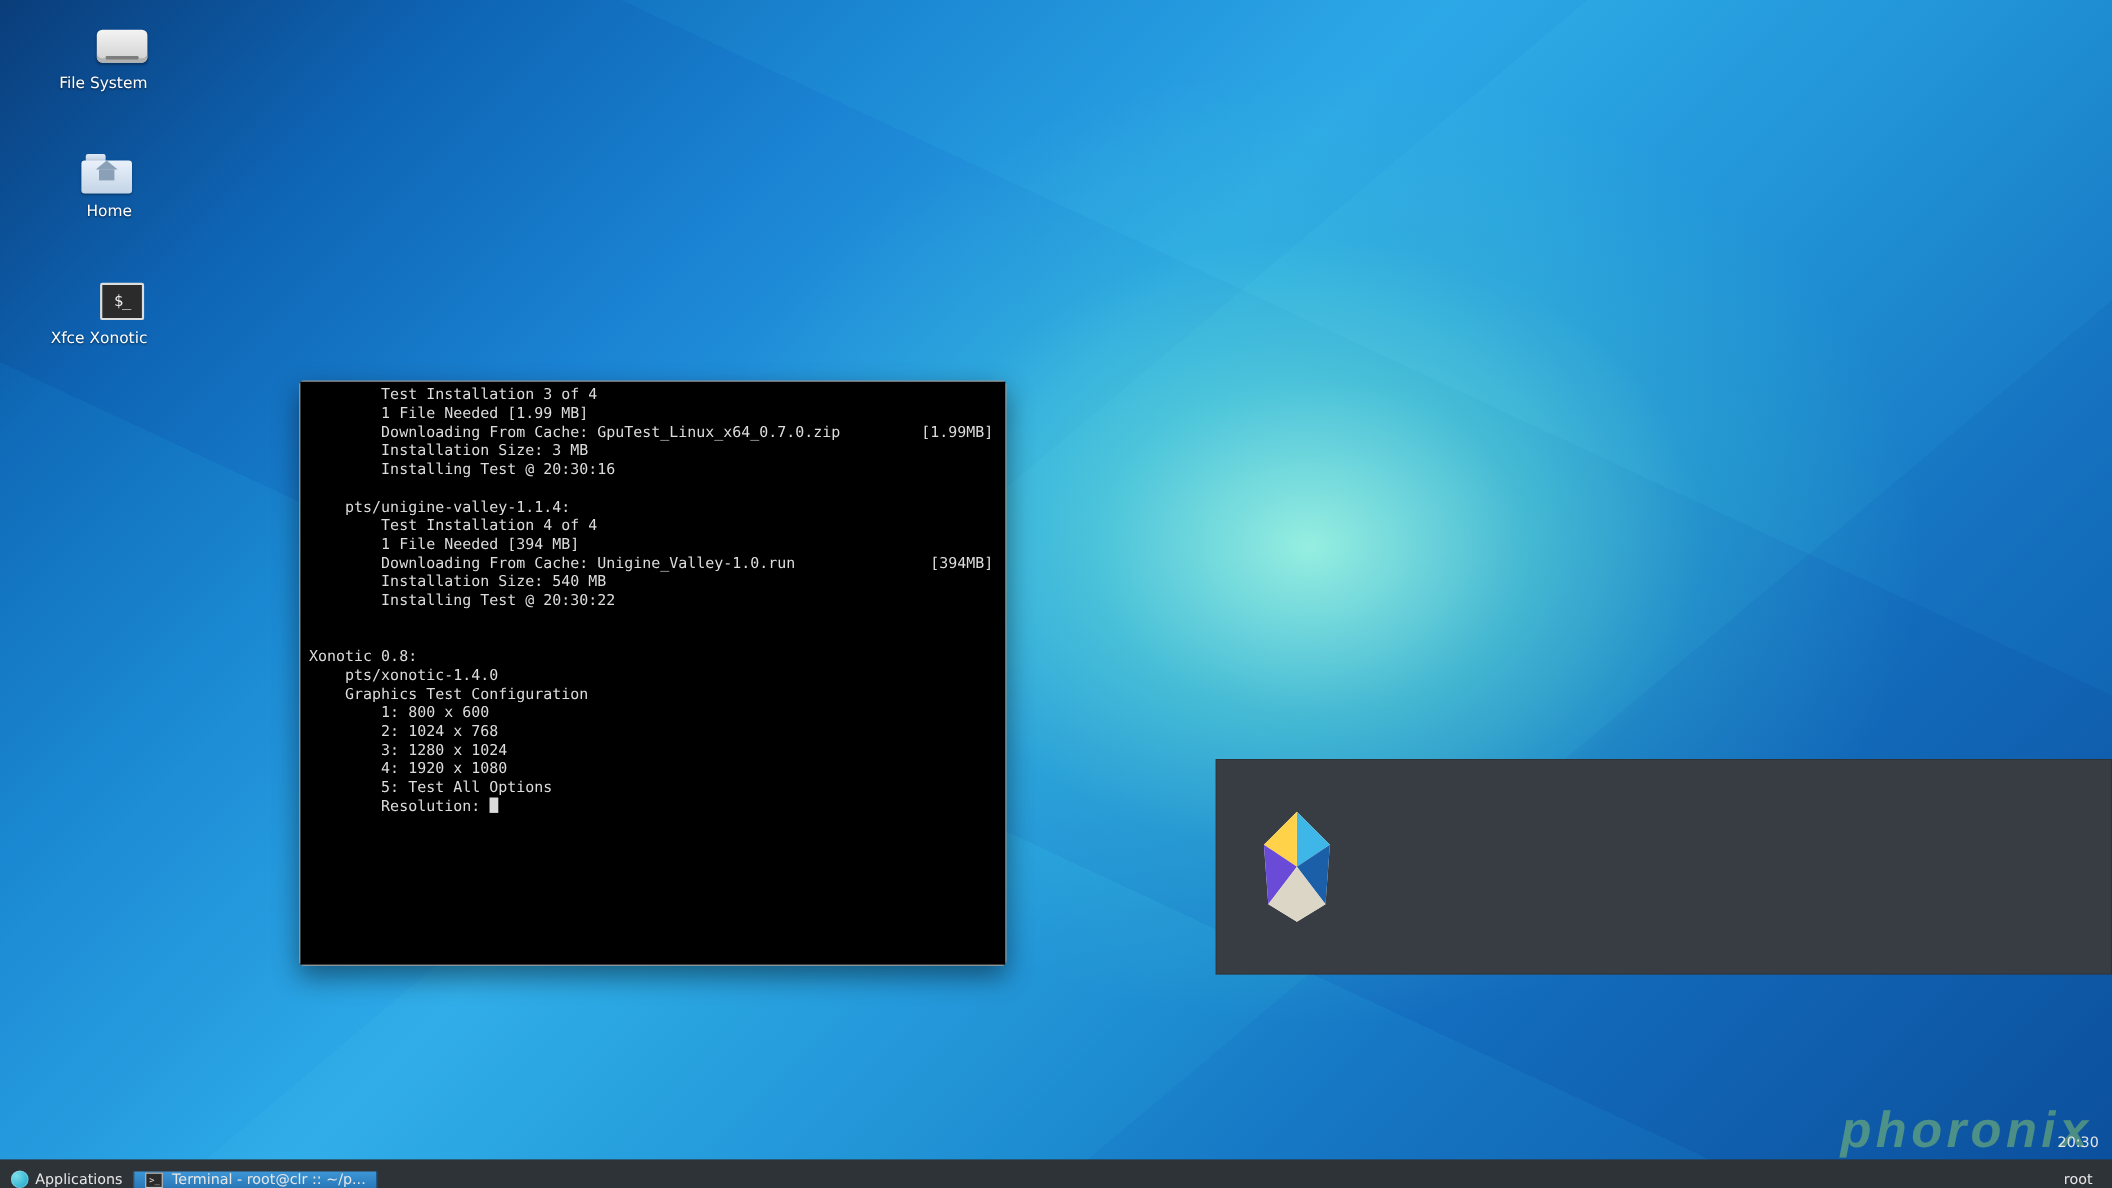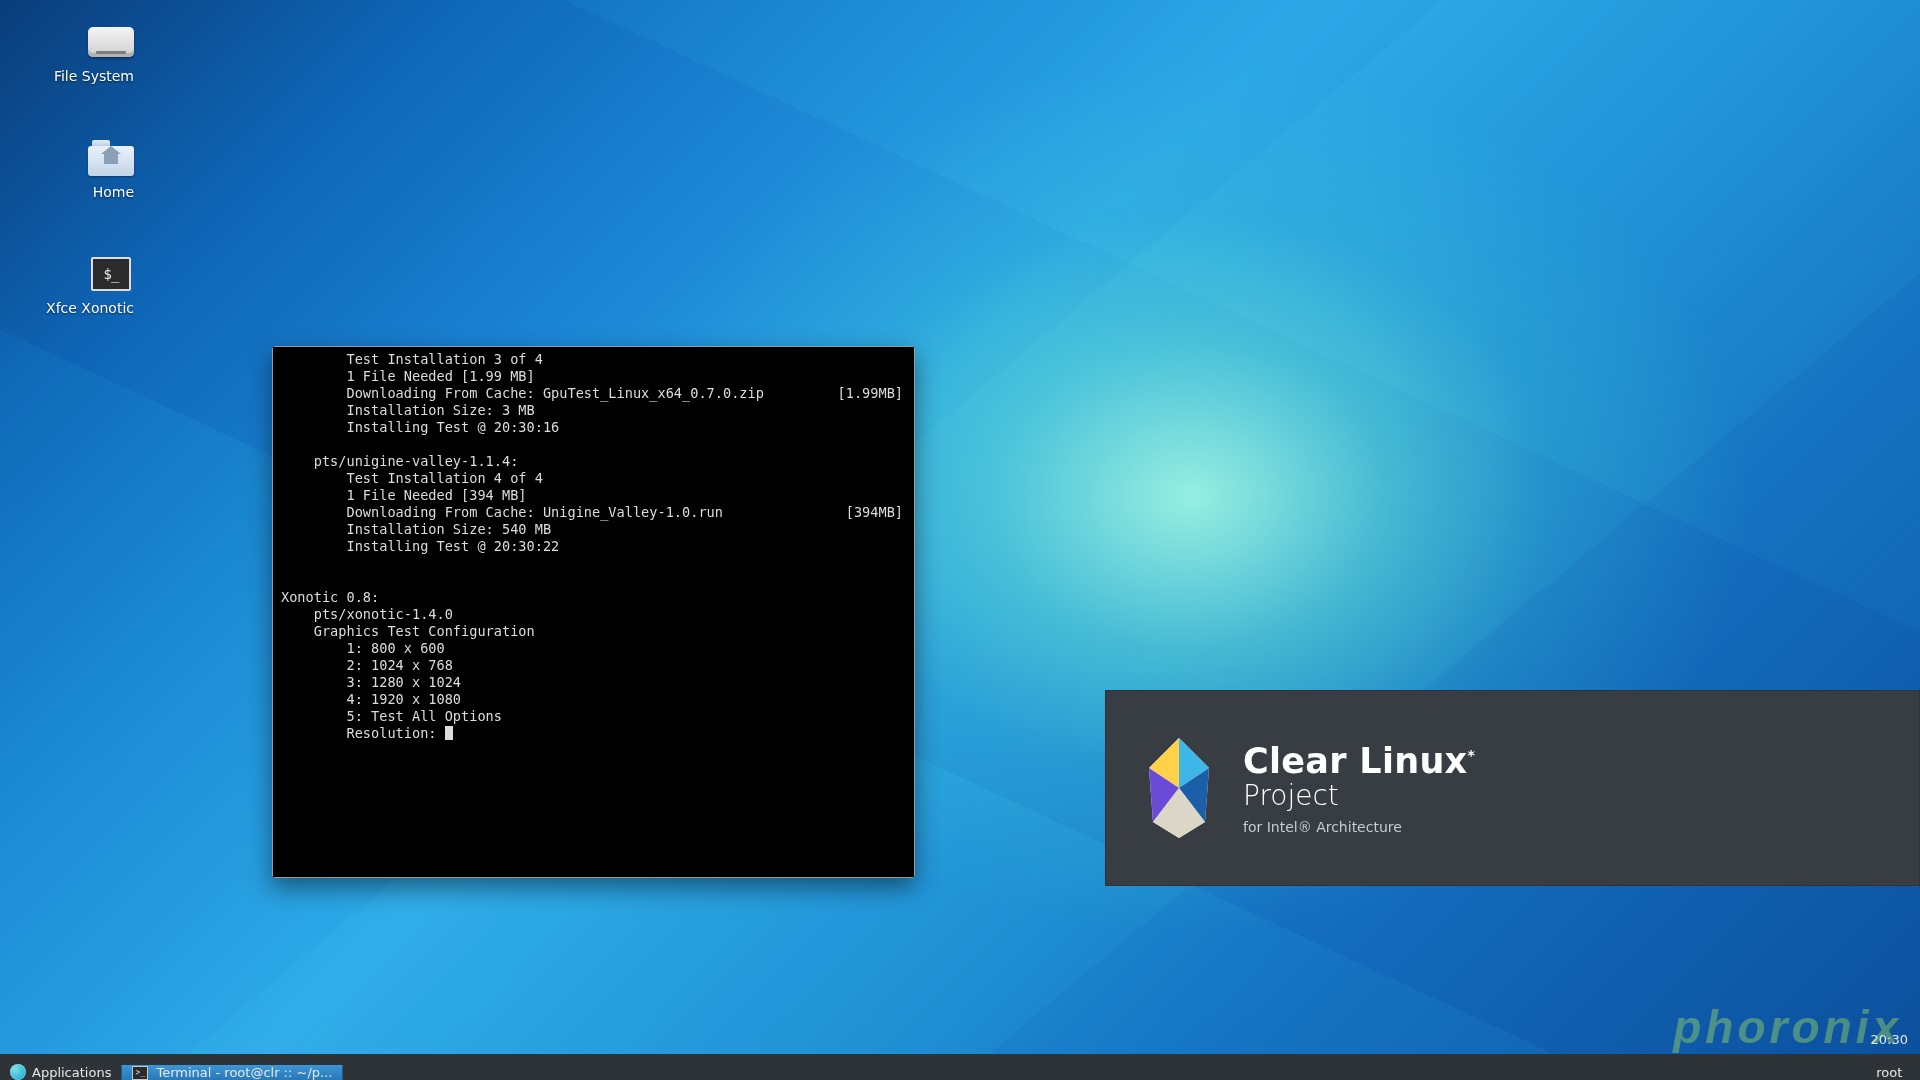--- a/index.html
+++ b/index.html
@@ -101,21 +101,21 @@
 <div class="facet a"></div>
 <div class="facet b"></div>
 
 <div class="desktop-icon" style="left:14px; top:22px;">
   <div class="pic">
       <div class="drive"></div>
     </div>
   <div class="label">File System</div>
 </div>
 
-<div class="desktop-icon" style="left:14px; top:138px;">
+<div class="desktop-icon" style="left:0; top:138px;">
   <div class="pic">
     <div class="folder">
       <div class="tab"></div>
         <div class="body"></div>
         <div class="house"></div>
     </div>
   </div>
   <div class="label">Home</div>
 </div>
 
@@ -157,27 +157,20 @@
   <div class="cl-logo">
     <svg viewBox="0 0 68 104">
       <polygon points="34,2 64,32 60,86 34,102 8,86 4,32" fill="#f6f3ea"></polygon>
       <polygon points="34,2 64,32 34,52" fill="#3fb6e8"></polygon>
       <polygon points="34,2 4,32 34,52" fill="#ffd24a"></polygon>
       <polygon points="4,32 34,52 8,86" fill="#6a4bd8"></polygon>
       <polygon points="64,32 34,52 60,86" fill="#1a5fa8"></polygon>
       <polygon points="34,52 60,86 34,102 8,86" fill="#dcd6c7"></polygon>
     </svg>
   </div>
-  <div class="cl-text">
-    <div class="l1">
-      <span>Clear Linux</span><sup>*</sup>
-    </div>
-    <div class="l2">Project</div>
-    <div class="l3">for Intel® Architecture</div>
-  </div>
 </div>
 
 <div class="phoronix">phoronix</div>
 
 <div class="taskbar">
   <div class="tb-app">
     <div class="logo"></div>
     <span>Applications</span>
   </div>
   <div class="task-button">

